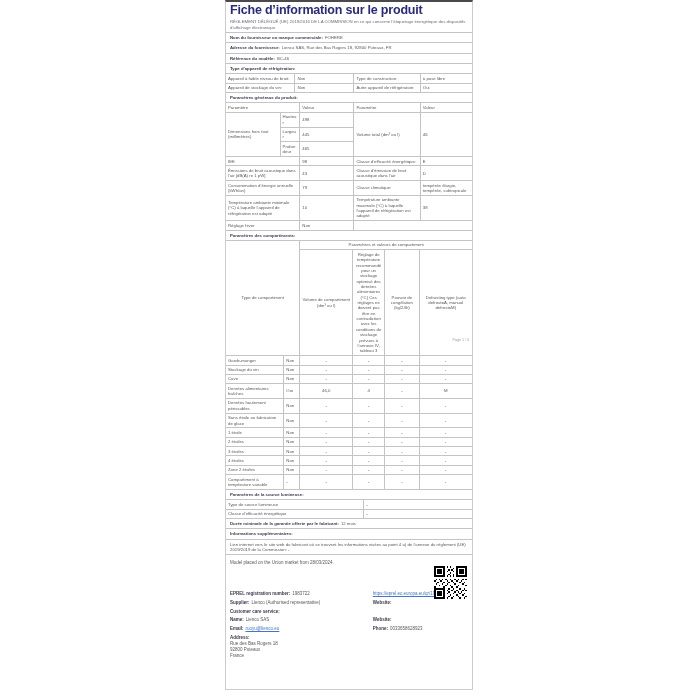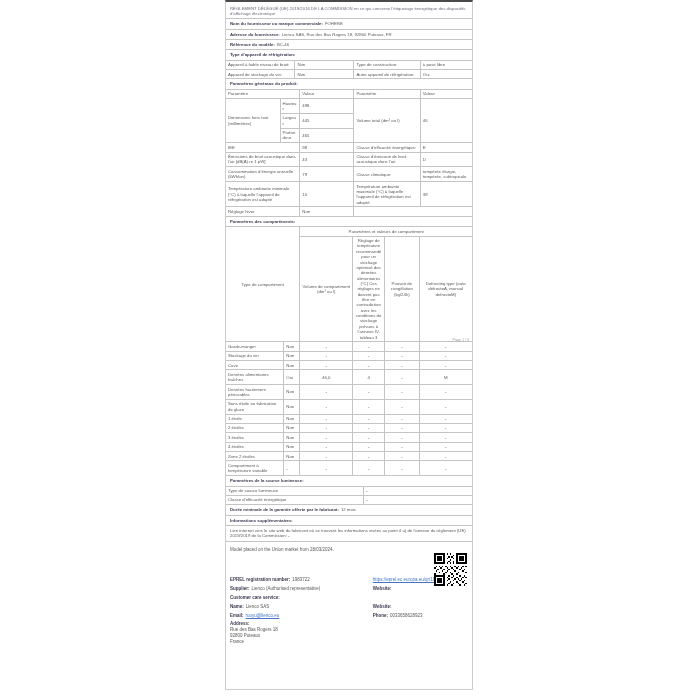--- a/index.html
+++ b/index.html
@@ -30,20 +30,21 @@
   .addr{margin-top:3px;}
   .addr div{line-height:1.35;}
   .pagenote{position:absolute;top:336px;right:3px;font-size:3.6px;color:#9a9a9a;}
 </style>
 </head>
 <body>
 
 <div class="sheet">
 
   <div class="titleblock">
+    <div class="title">Fiche d’information sur le produit</div>
     <div class="subtitle">RÈGLEMENT DÉLÉGUÉ (UE) 2019/2016 DE LA COMMISSION en ce qui concerne l’étiquetage énergétique des dispositifs d’affichage électronique</div>
   </div>
 
   <div class="r">
     <span class="b">Nom du fournisseur ou marque commerciale:</span><span>FOHERE</span>
   </div>
   <div class="r">
     <span class="b">Adresse du fournisseur:</span><span>Lienco SAS, Rue des Bas Rogers 18, 92800 Puteaux, FR</span>
   </div>
   <div class="r">

